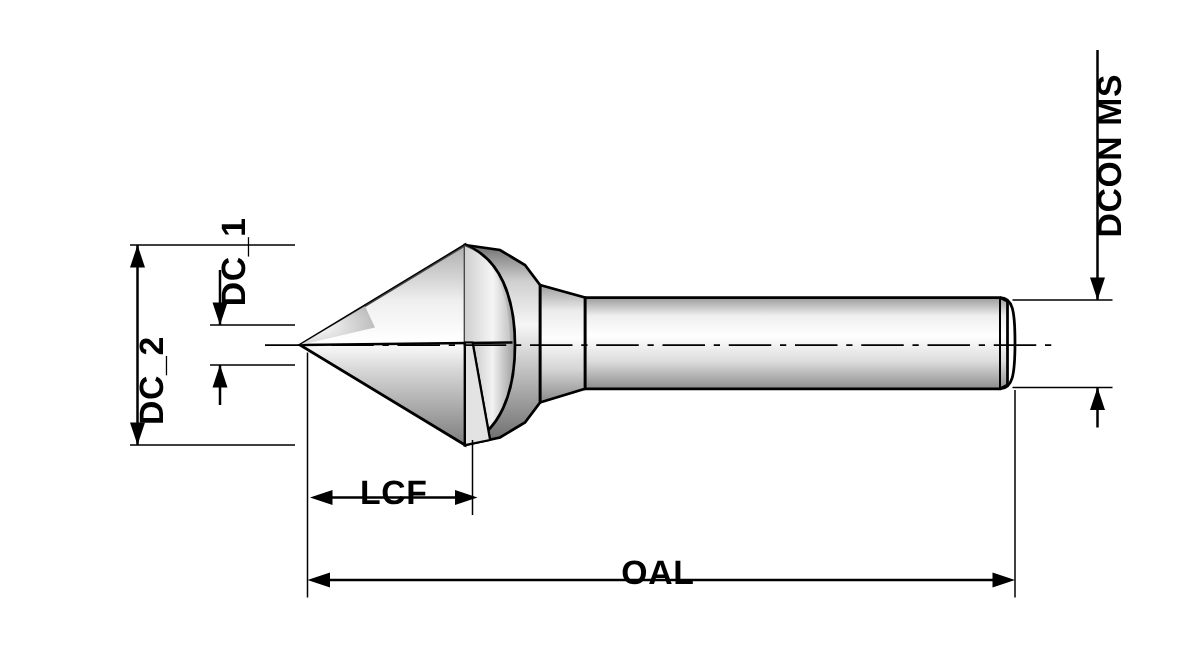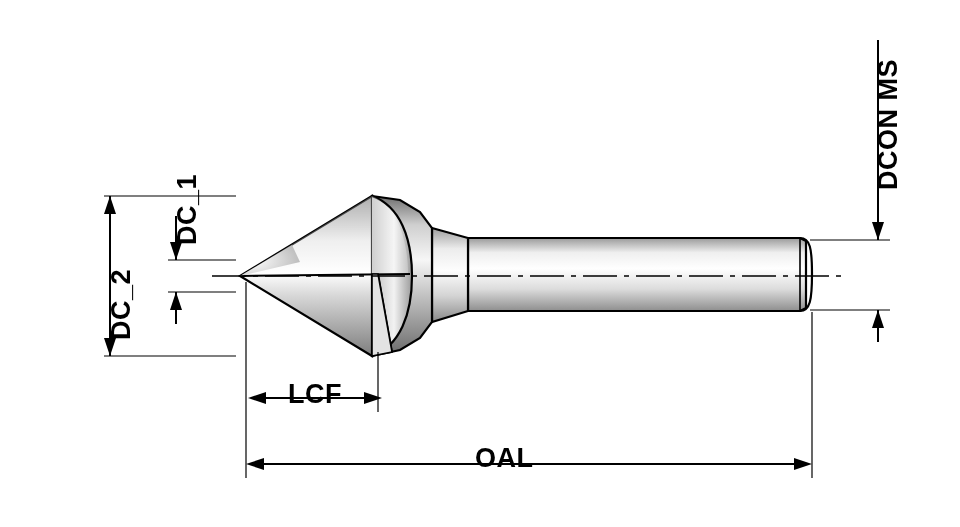--- a/index.html
+++ b/index.html
@@ -154,15 +154,15 @@
   </svg>
 
   <div class="dimlabel rot90" style="left:873px; top:190px;">DCON MS</div>
 
   <div class="dimlabel rot90" style="left:172px; top:245px;">DC_1</div>
 
   <div class="dimlabel rot90" style="left:106px; top:340px;">DC_2</div>
 
   <div class="dimlabel" style="left:288px; top:379px;text-align:right;">LCF</div>
 
-  <div class="dimlabel" style="left:475px; top:443px;">OAL</div>
+  <div class="dimlabel" style="left:497px; top:443px;">OAL</div>
 
 </div>
 
 </body></html>

